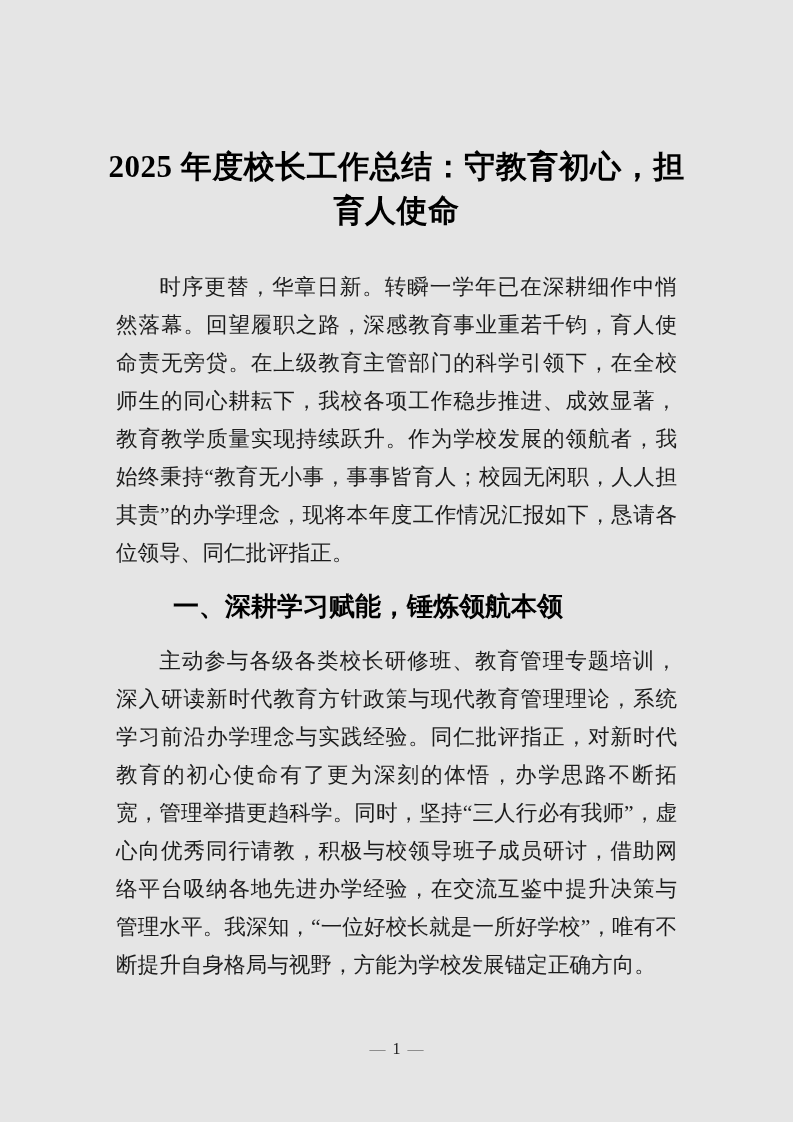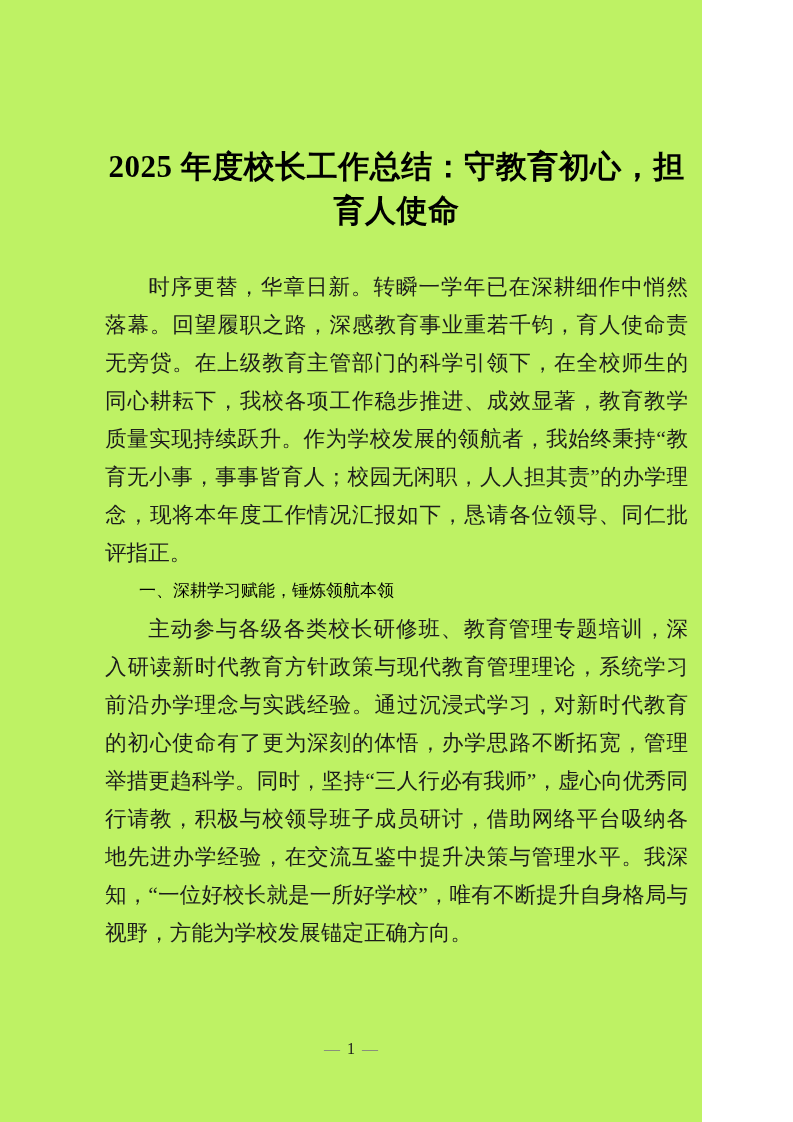--- a/index.html
+++ b/index.html
@@ -2,23 +2,23 @@
 <html><head>
 <meta charset="utf-8">
 <style>
   html, body {
     margin: 0;
     padding: 0;
     background: #ffffff;
   }
   .page {
     position: relative;
-    width: 702px;
+    width: 793px;
     height: 1122px;
-    background: #bef264;
+    background: #e5e5e5;
     overflow: hidden;
     font-family: "Liberation Serif", "DejaVu Serif", serif;
   }
   .content {
     position: absolute;
     left: 105px;
     top: 0;
     width: 583px;
   }
   .doc-title {
@@ -33,32 +33,32 @@
   }
   .body-text {
     margin-top: 35px;
     font-size: 21.6px;
     line-height: 38px;
     text-align: justify;
     text-justify: inter-character;
     color: #1c1c1c;
   }
   .para {
-    margin: 0;
+    margin: 11px;
     padding: 0;
     text-indent: 2em;
     font-weight: normal;
   }
   .heading {
-    margin: 0;
+    margin: 16px;
     padding: 0;
     text-indent: 2em;
-    font-size: 17px;
+    font-size: 26px;
     line-height: 38px;
-    font-weight: normal;
+    font-weight: bold;
     color: #000000;
   }
   .footer {
     position: absolute;
     top: 1038px;
     left: 0;
     width: 100%;
     text-align: center;
     font-size: 16px;
     line-height: 22px;
@@ -74,19 +74,19 @@
 </style>
 </head>
 <body>
 
 <div class="page">
   <div class="content">
     <h1 class="doc-title">2025 年度校长工作总结：守教育初心，担育人使命</h1>
     <div class="body-text">
       <p class="para">时序更替，华章日新。转瞬一学年已在深耕细作中悄然落幕。回望履职之路，深感教育事业重若千钧，育人使命责无旁贷。在上级教育主管部门的科学引领下，在全校师生的同心耕耘下，我校各项工作稳步推进、成效显著，教育教学质量实现持续跃升。作为学校发展的领航者，我始终秉持“教育无小事，事事皆育人；校园无闲职，人人担其责”的办学理念，现将本年度工作情况汇报如下，恳请各位领导、同仁批评指正。</p>
       <h2 class="heading">一、深耕学习赋能，锤炼领航本领</h2>
-      <p class="para">主动参与各级各类校长研修班、教育管理专题培训，深入研读新时代教育方针政策与现代教育管理理论，系统学习前沿办学理念与实践经验。通过沉浸式学习，对新时代教育的初心使命有了更为深刻的体悟，办学思路不断拓宽，管理举措更趋科学。同时，坚持“三人行必有我师”，虚心向优秀同行请教，积极与校领导班子成员研讨，借助网络平台吸纳各地先进办学经验，在交流互鉴中提升决策与管理水平。我深知，“一位好校长就是一所好学校”，唯有不断提升自身格局与视野，方能为学校发展锚定正确方向。</p>
+      <p class="para">主动参与各级各类校长研修班、教育管理专题培训，深入研读新时代教育方针政策与现代教育管理理论，系统学习前沿办学理念与实践经验。同仁批评指正，对新时代教育的初心使命有了更为深刻的体悟，办学思路不断拓宽，管理举措更趋科学。同时，坚持“三人行必有我师”，虚心向优秀同行请教，积极与校领导班子成员研讨，借助网络平台吸纳各地先进办学经验，在交流互鉴中提升决策与管理水平。我深知，“一位好校长就是一所好学校”，唯有不断提升自身格局与视野，方能为学校发展锚定正确方向。</p>
     </div>
   </div>
   <div class="footer">
     <span class="dash">—</span><span class="num">1</span><span class="dash">—</span>
   </div>
 </div>
 
 </body></html>

